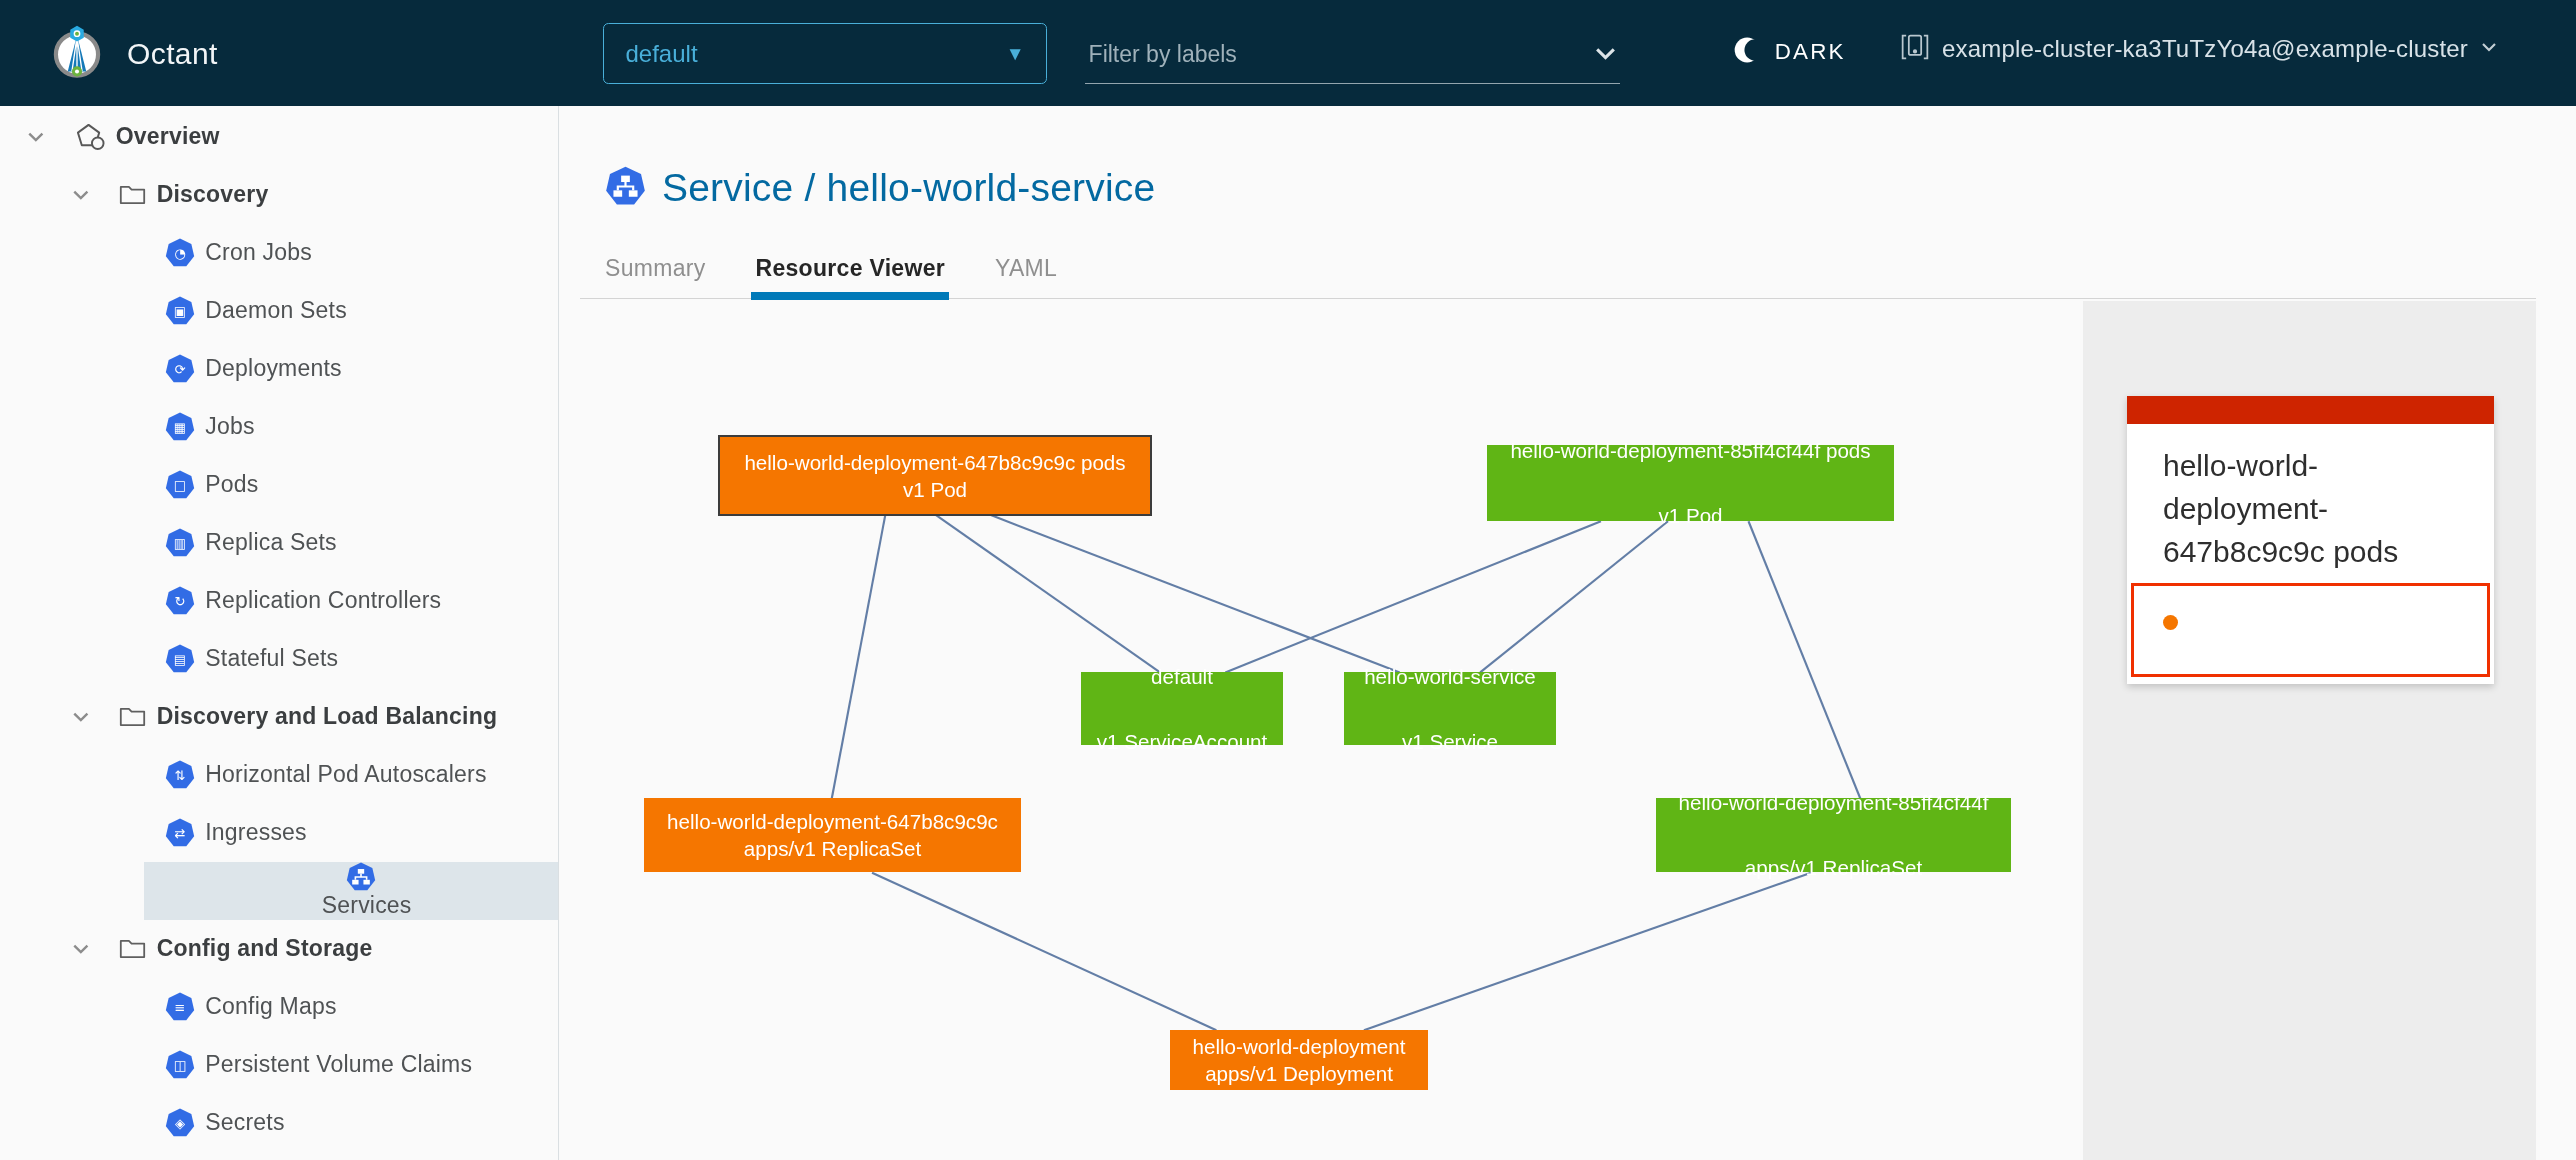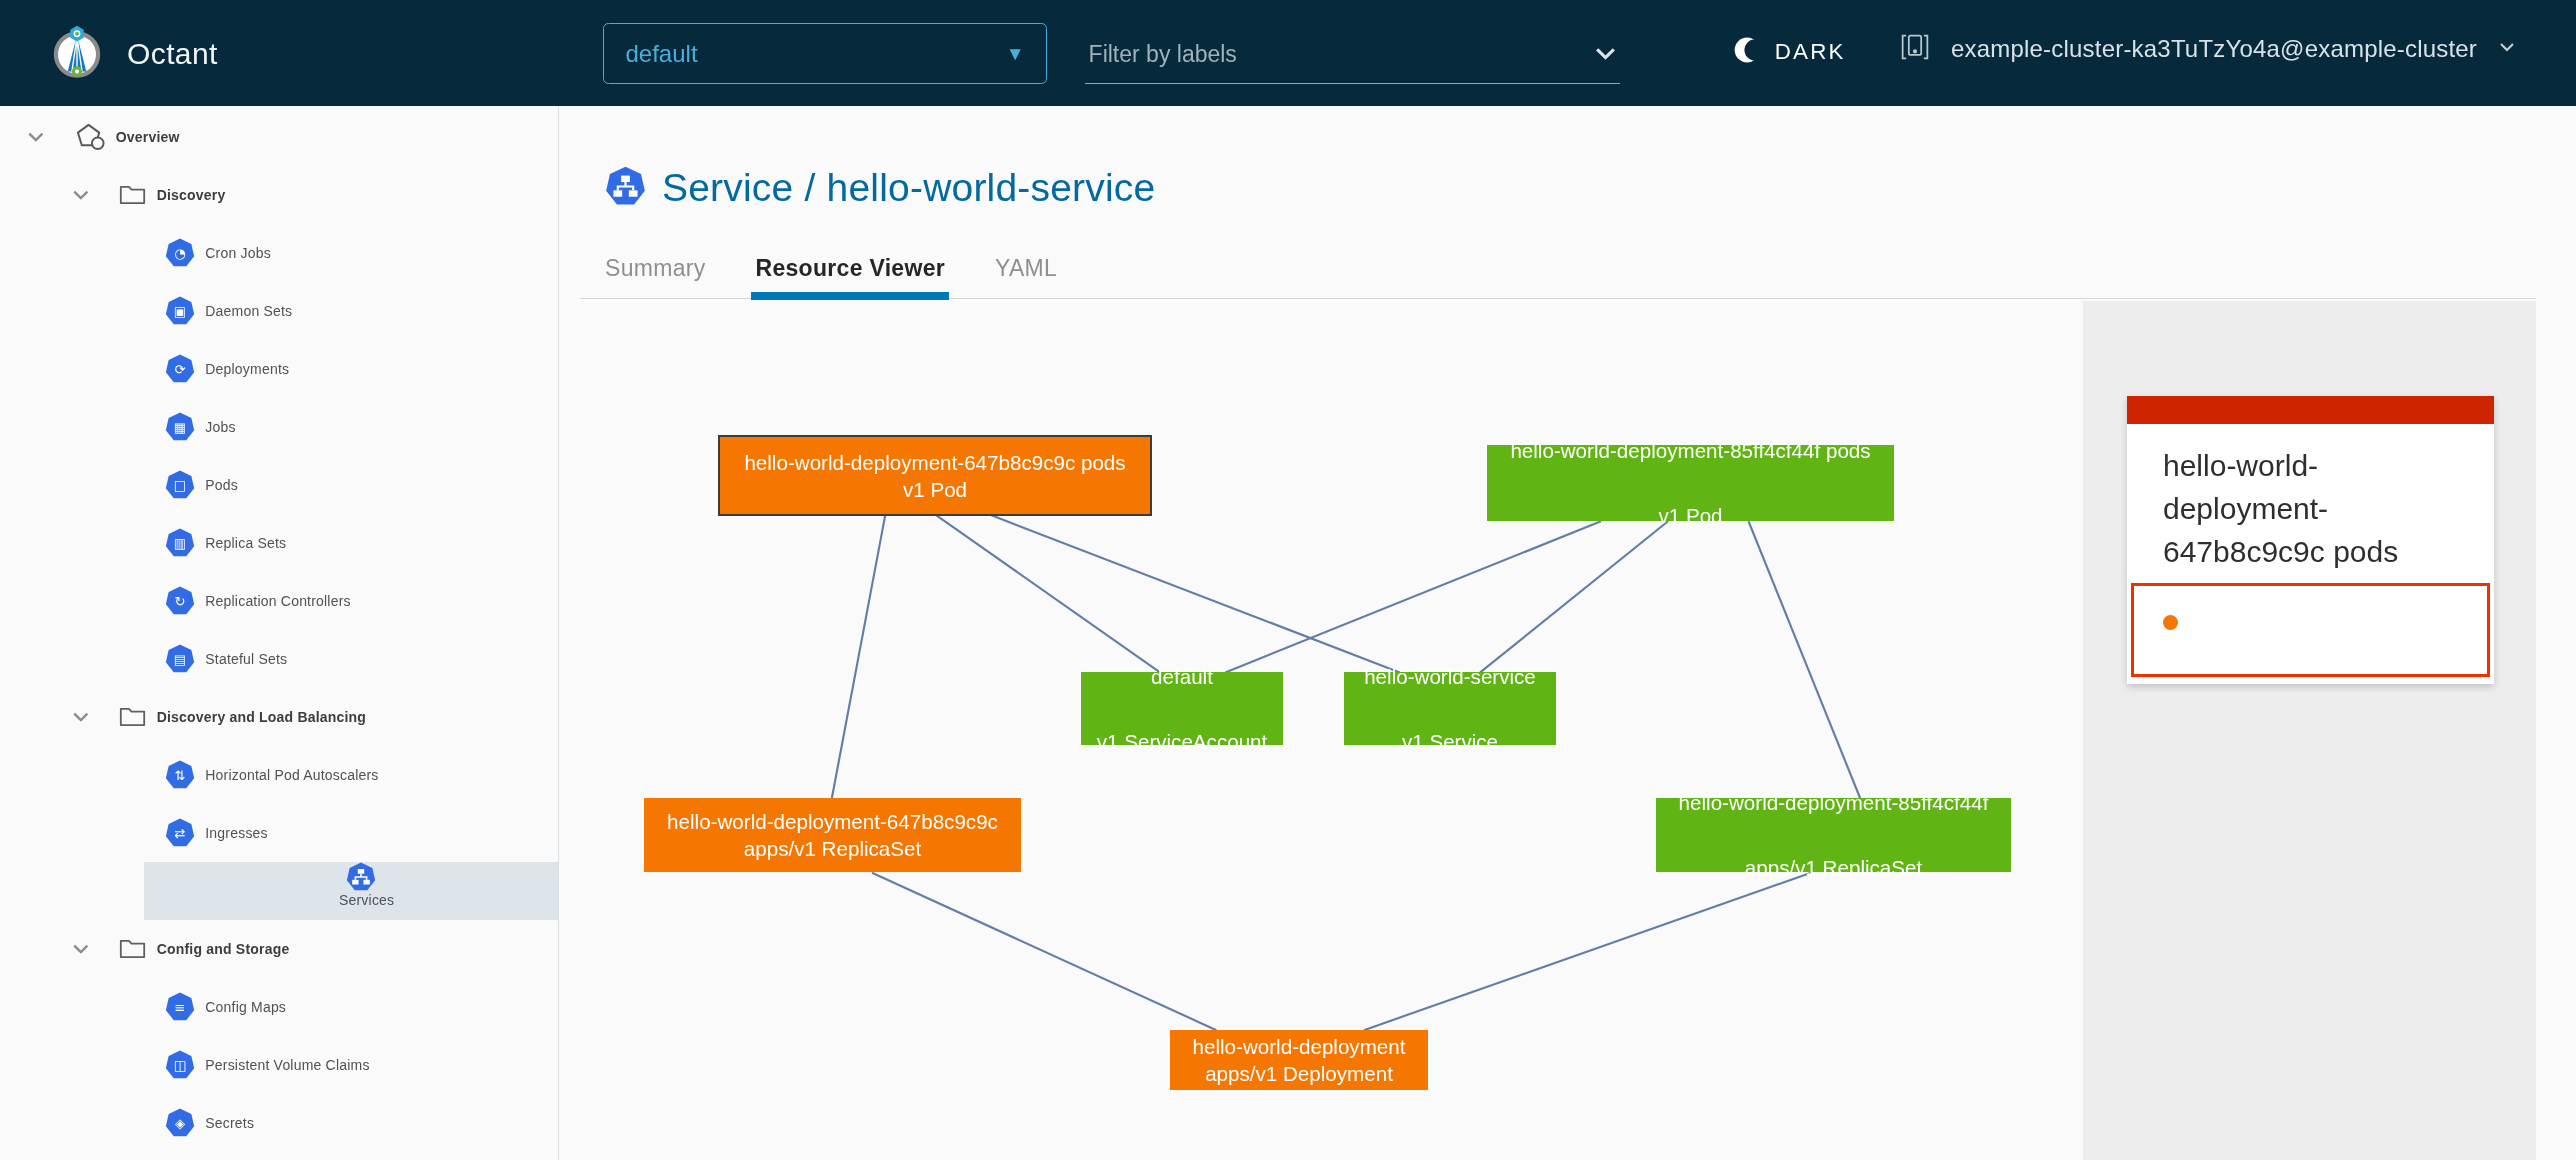--- a/index.html
+++ b/index.html
@@ -17,36 +17,36 @@
   .ns-value { color:var(--accent-blue); font-size:24px; flex:1; }
   .ns-caret { color:var(--accent-blue); font-size:19px; }
   .filter-wrap { position:absolute; left:1085px; top:34px; width:535px; height:50px; }
   .filter-input { width:100%; height:100%; background:transparent; border:none;
     border-bottom:1.8px solid #93a5ae; outline:none; color:#e6edf1; font-size:23px;
     font-family:inherit; padding:0 36px 9px 3.6px; }
   .filter-input::placeholder { color:#9fb1ba; }
   .filter-chevron { position:absolute; right:1.8px; top:7.2px; }
   .dark-toggle { position:absolute; left:1732px; top:34px; display:flex; align-items:center; gap:10.7px; cursor:pointer; }
   .dark-label { color:#ffffff; font-size:22.4px; font-weight:400; letter-spacing:2.2px; }
-  .cluster-wrap { position:absolute; left:1900px; top:32px; display:flex; align-items:center; gap:21px; cursor:pointer; }
+  .cluster-wrap { position:absolute; left:1900px; top:32px; display:flex; align-items:center; gap:12px; cursor:pointer; }
   .cluster-label { color:#d8e2e8; font-size:24px; font-weight:400; letter-spacing:0.2px; }
 
   
   .sidebar { position:absolute; left:0; top:106px; width:559px; height:1054px;
     background:var(--content-bg); border-right:0.9px solid #dadfe2; overflow:hidden; }
   #sidebar-nav { padding-top:1.8px; }
   .side-row { display:flex; align-items:center; height:58px; cursor:pointer; }
   .side-row .chev { display:inline-flex; width:23px; justify-content:center; }
   .side-row.lvl0 { padding-left:24px; }
   .side-row.lvl0 .row-icon { margin-left:29px; }
   .side-row.lvl1 { padding-left:69px; }
   .side-row.lvl1 .row-icon { margin-left:27px; }
   .side-row.lvl2 { margin-left:144px; padding-left:20.6px; }
   .row-icon { display:inline-flex; align-items:center; }
-  .side-label { margin-left:10.7px; font-size:14px; color:#4f5254; letter-spacing:0.2px; }
+  .side-label { margin-left:10.7px; font-size:23px; color:#4f5254; letter-spacing:0.2px; }
   .side-row.group .side-label { font-weight:700; color:#3b3e40; }
   .side-row.selected { background:var(--selected-row-bg);flex-direction:column; }
 
   
   .page-title { position:absolute; left:605px; top:166px; display:flex; align-items:center; gap:16px; }
   .page-title h1 { font-size:39px; font-weight:400; color:#0369a1; letter-spacing:0.2px; }
   .tabs { position:absolute; left:580px; top:238px; width:1956px; height:61px;
     border-bottom:1.8px solid #d4d4d4; display:flex; align-items:flex-end; gap:50px; padding-left:25px; }
   .tab { position:relative; font-size:23px; color:#8f8f8f; padding-bottom:16px; cursor:pointer; letter-spacing:0.3px; }
   .tab.active { color:#262626; font-weight:700; }

